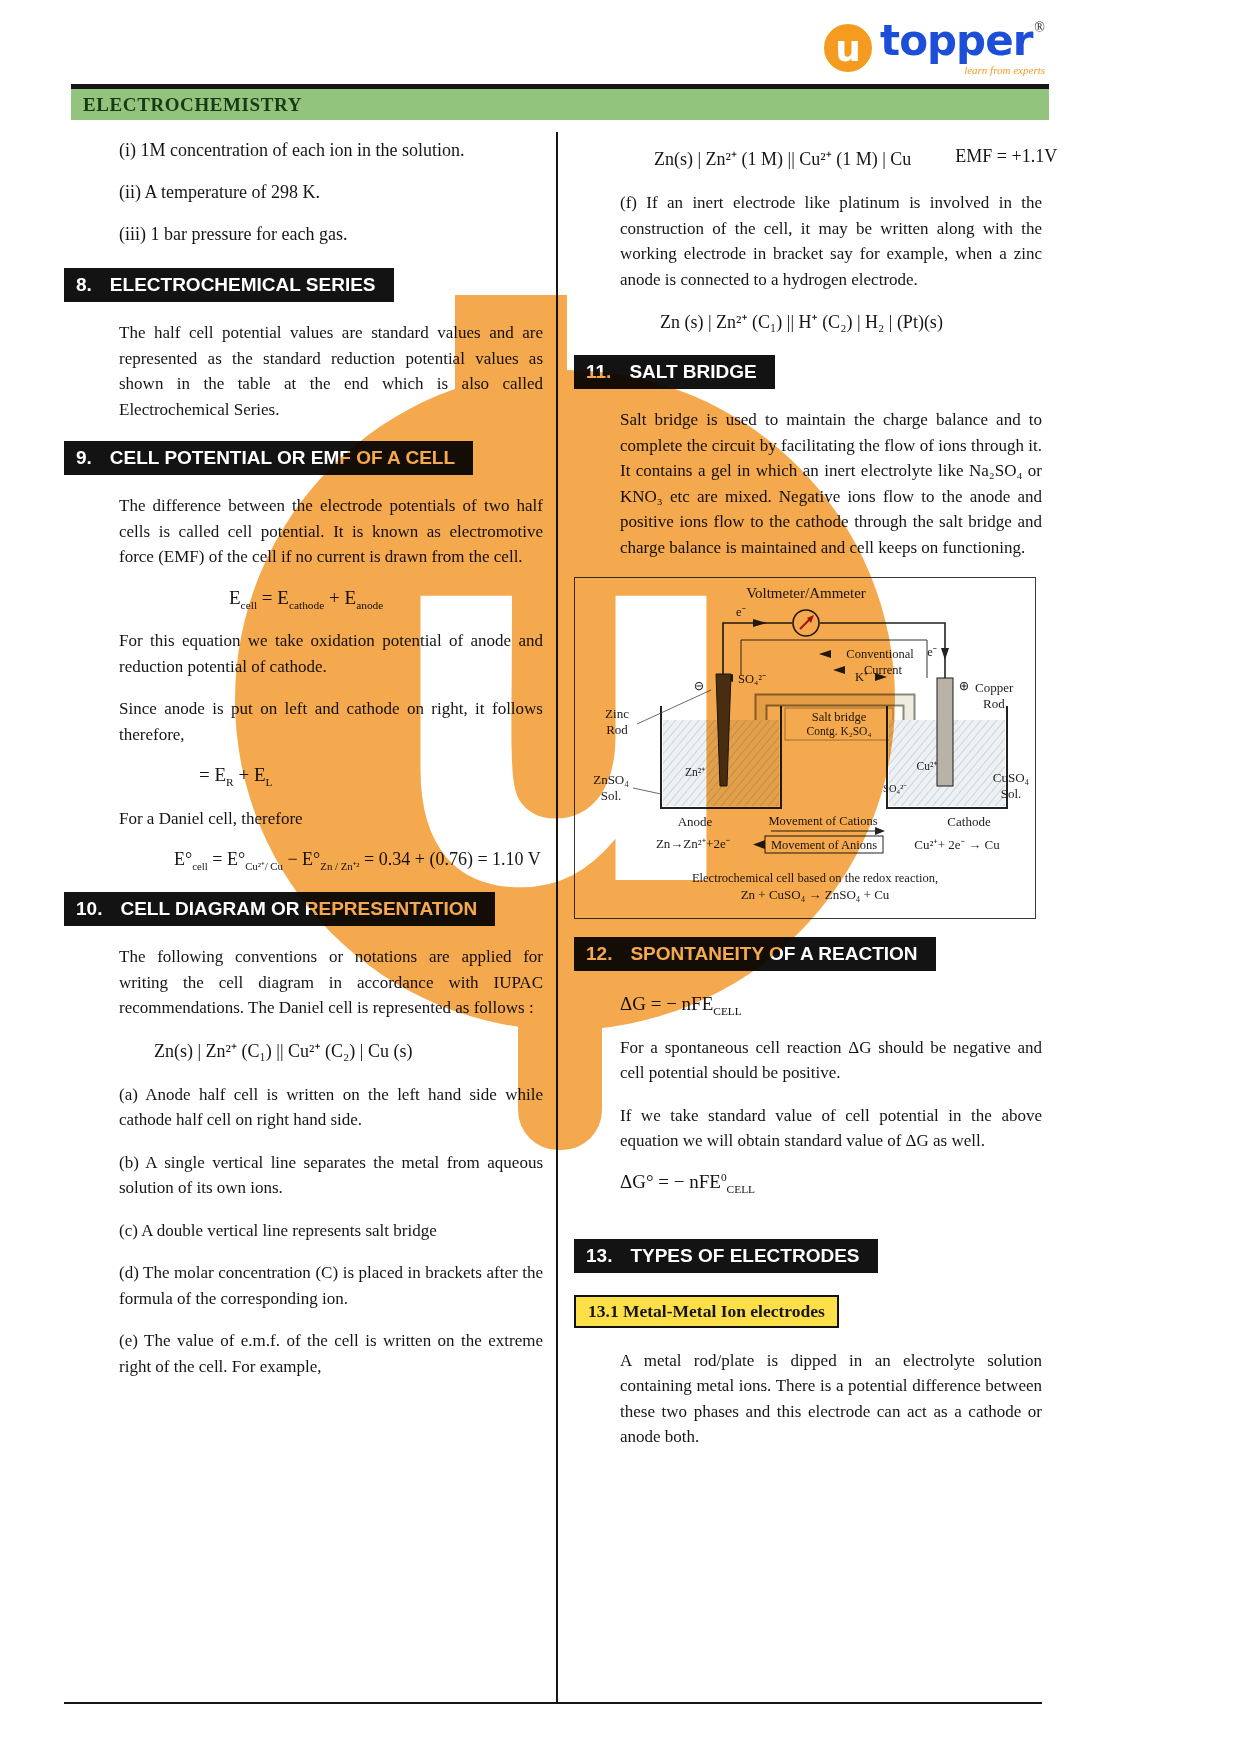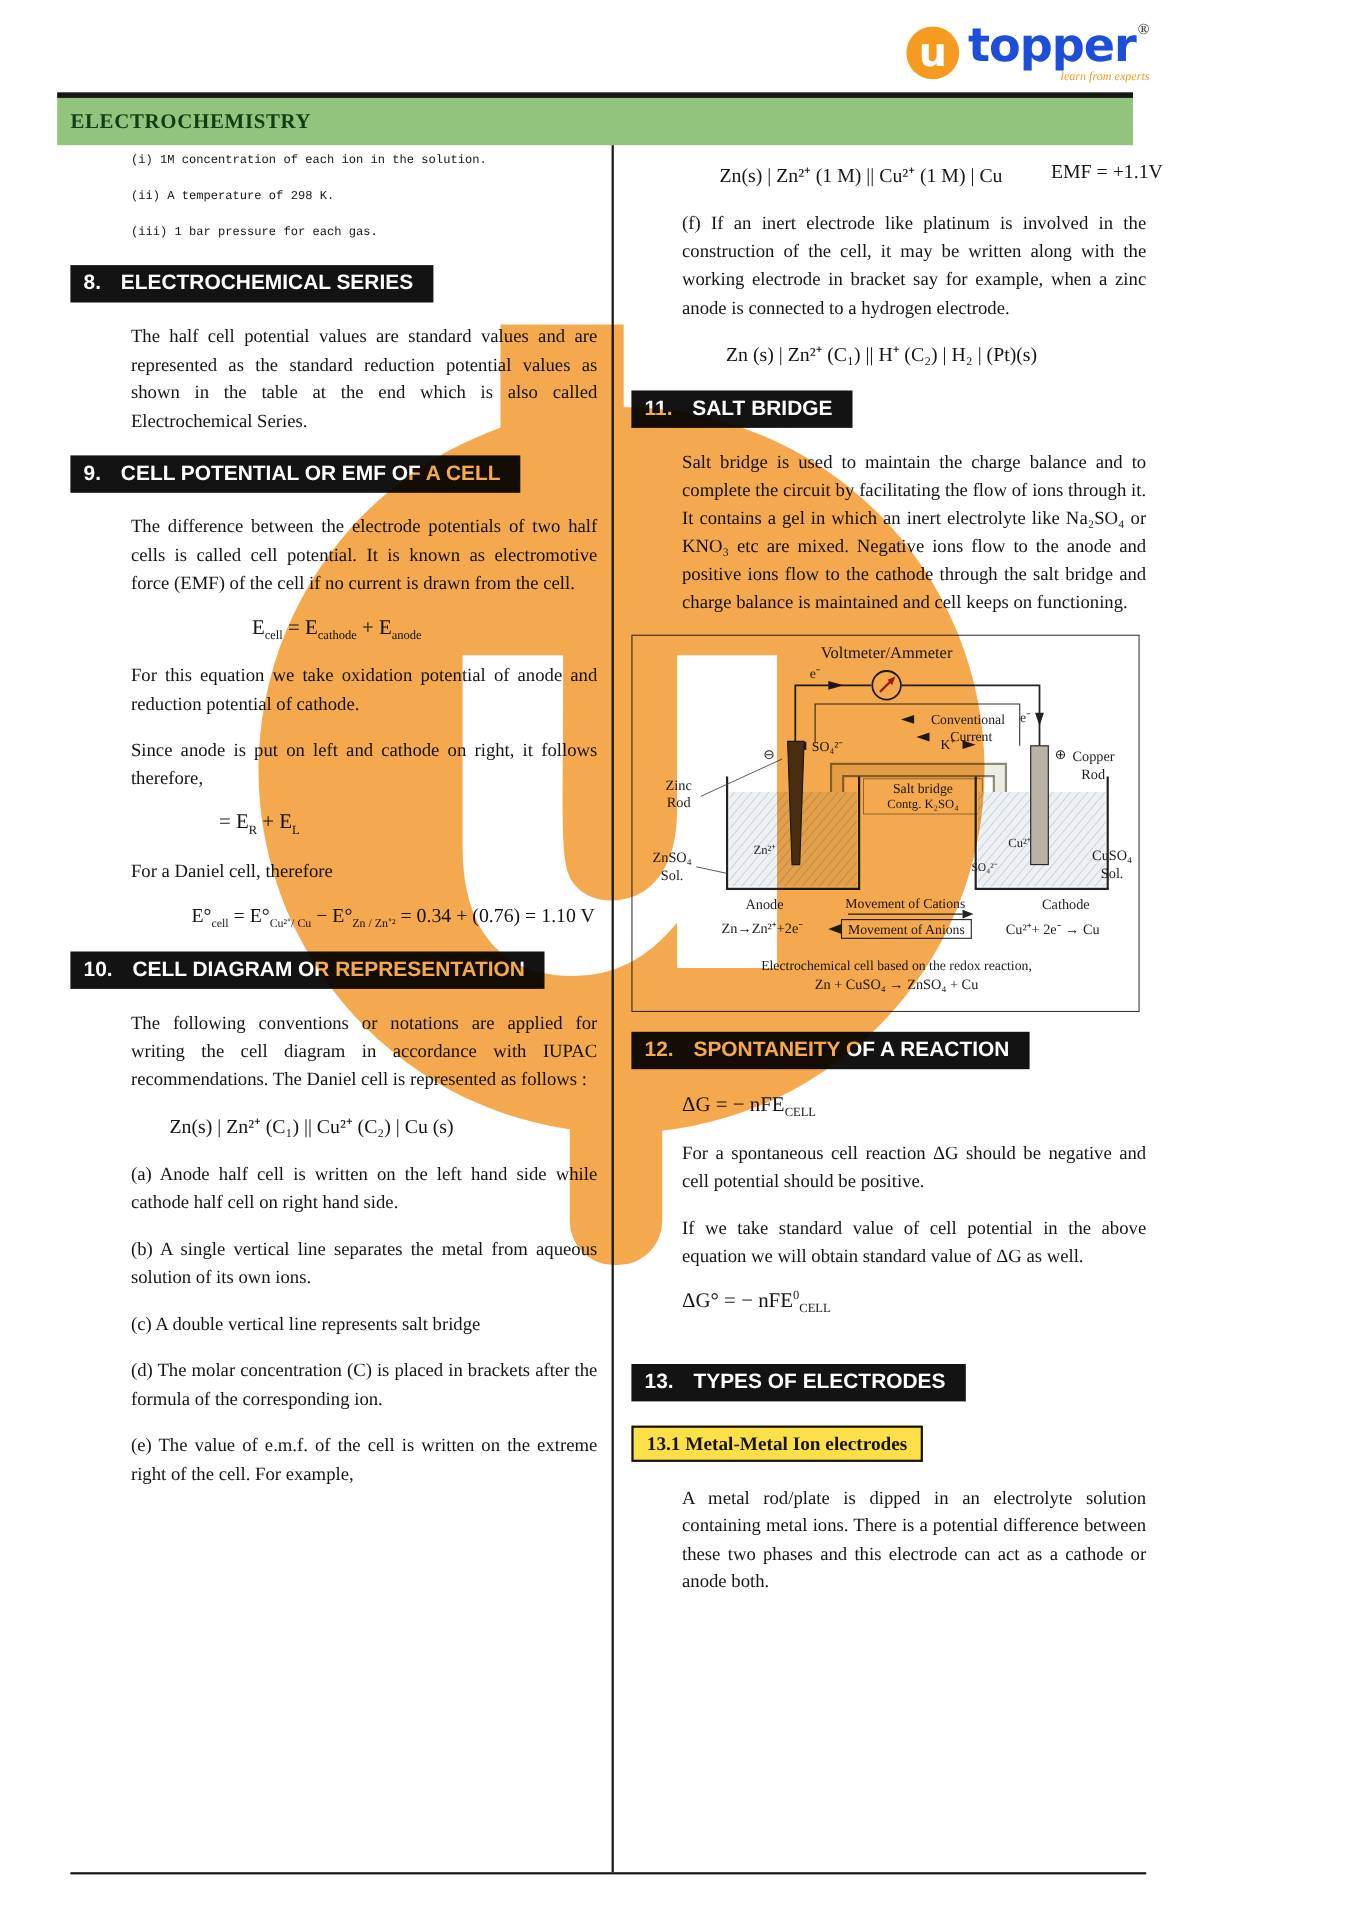--- a/index.html
+++ b/index.html
@@ -19,35 +19,35 @@
     font-family:"DejaVu Sans", sans-serif; font-weight:bold; font-size:36px;
     display:flex; align-items:center; justify-content:center; margin-top:4px; }
   .logo-main { display:flex; flex-direction:column; align-items:flex-end; }
   .logo-row { display:flex; align-items:flex-start; }
   .logo-name { font-family:"DejaVu Sans", sans-serif; font-weight:bold; font-size:42px; line-height:1; color:#1d4ed8; letter-spacing:-1px; }
   .logo-reg { font-size:14px; color:#262626; margin-left:2px; }
   .logo-tagline { font-style:italic; font-size:11px; color:#f59b20; margin-top:2px; }
 
   
   .topic-banner {
-    position:absolute; left:52px; top:84px; width:978px; height:48px;
+    position:absolute; left:71px; top:84px; width:978px; height:36px;
     background:#93c47d; border-top:5px solid #161616;
     display:flex; align-items:center; padding-left:12px;
   }
   .topic-banner span { font-weight:bold; font-size:19px; letter-spacing:0.6px; color:#143d14; }
 
   
   .divider-v { position:absolute; left:556px; top:132px; width:2px; height:1570px; background:#161616; }
   .bottom-rule { position:absolute; left:64px; top:1702px; width:978px; height:2px; background:#161616; }
   .col { position:absolute; top:140px; }
   .col-left  { left:64px;  width:479px; }
   .col-right { left:574px; width:468px; }
 
   
-  .list-item { margin:0 0 21px 55px; font-size:11px;font-family:Liberation Mono, monospace; }
+  .list-item { margin:0 0 21px 55px; font-size:18px; }
   .para  { margin:0 0 17px 55px; font-size:17px; line-height:1.5; text-align:justify; }
   .col-right .para { margin-left:46px; }
   .sec {
     display:inline-flex; flex-direction:column;
     background:#131313; color:#ffffff;
     font-family:"Liberation Sans", sans-serif; font-weight:bold; font-size:19px;
     padding:6px 18px 6px 12px; margin:2px 0 18px 0;
   }
   .sec-line { display:flex; gap:18px; }
   .sec-line-2 { padding-left:52px; margin-top:6px; }

